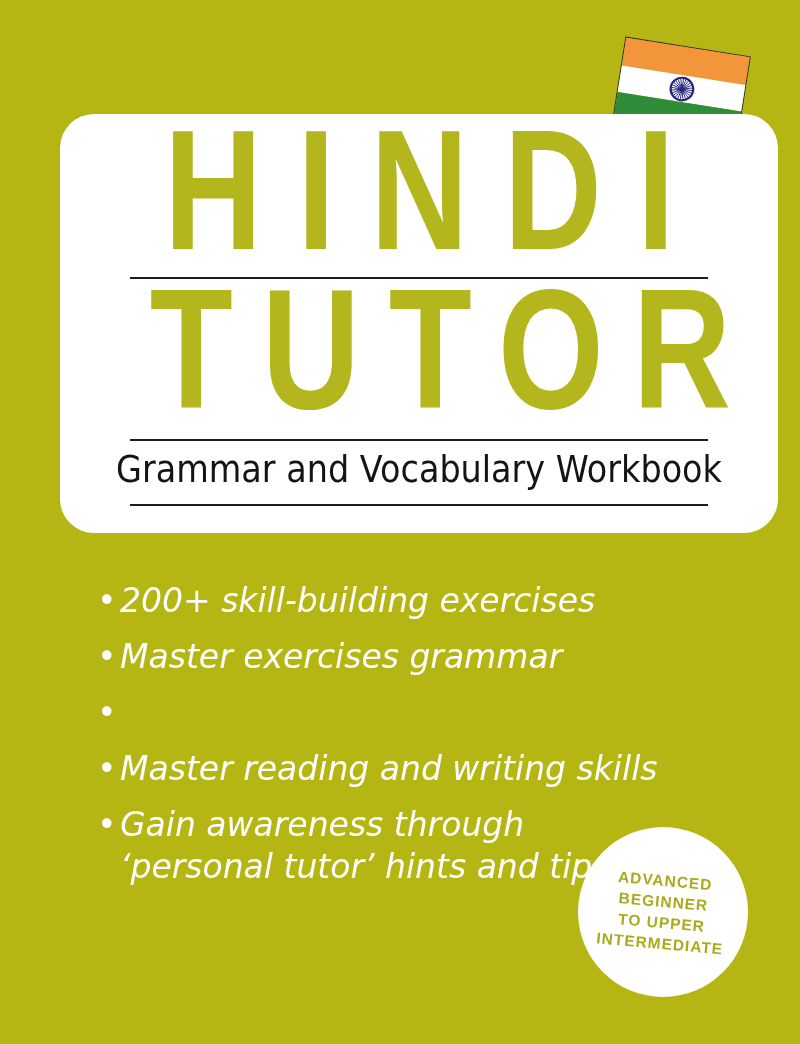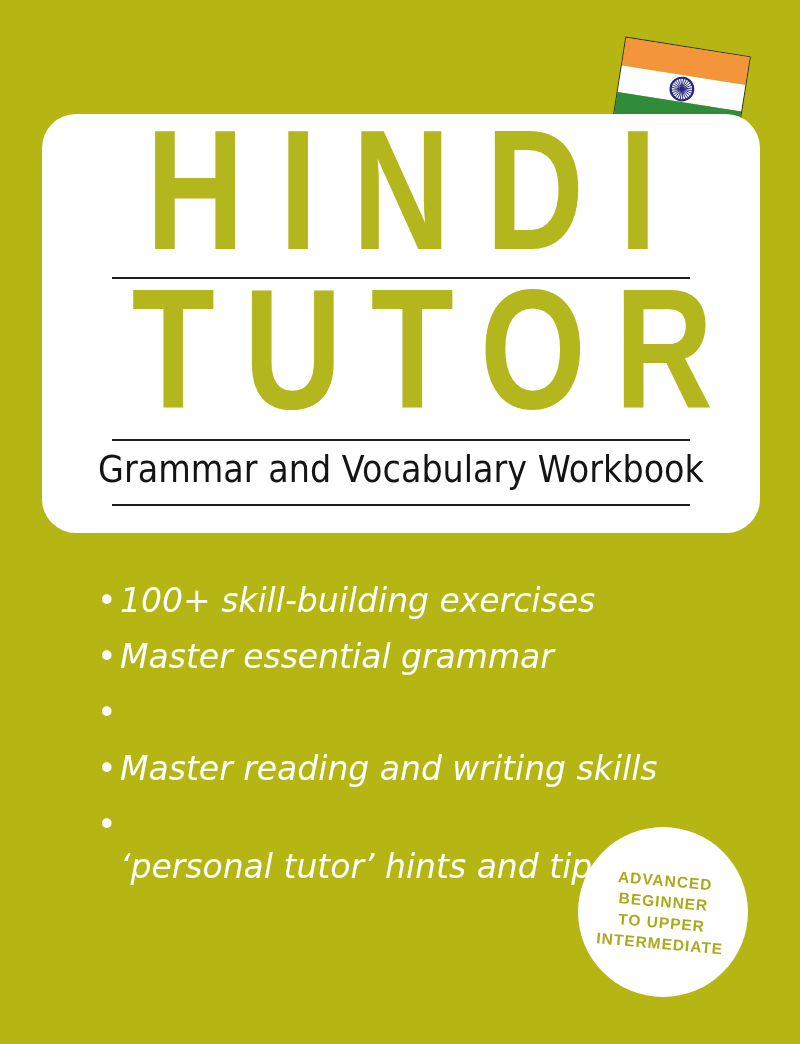--- a/index.html
+++ b/index.html
@@ -23,21 +23,21 @@
   }
   .stripe{width:100%; height:33.34%;}
   .stripe.saffron{background:var(--flag-saffron);}
   .stripe.white{background:var(--flag-white);}
   .stripe.green{background:var(--flag-green);}
   .chakra{
     position:absolute; left:50%; top:50%; transform:translate(-50%,-50%);
   }
   
   .card{
-    position:absolute; left:42px; top:114px; width:718px; height:419px;
+    position:absolute; left:60px; top:114px; width:718px; height:419px;
     background:var(--card-background); border-radius:34px;
   }
   .big-title{
     position:absolute; left:18px; width:100%; text-align:center;
     font-weight:bold; font-size:170px; line-height:1;
     color:var(--title);
     transform:scaleX(0.8); transform-origin:50% 50%;
     white-space:nowrap;
   }
   .t1{top:-9px; letter-spacing:44px;}
@@ -122,35 +122,36 @@
     <div class="divider d1"></div>
     <div class="big-title t2">TUTOR</div>
     <div class="divider d2"></div>
     <div class="subtitle">Grammar and Vocabulary Workbook</div>
     <div class="divider d3"></div>
   </div>
 
   <div class="benefits">
     <div class="bullet">
       <span class="dot">•</span>
-      <span class="btext">100+ skill-building exercises</span>
+      <span class="btext">200+ skill-building exercises</span>
     </div>
     <div class="bullet">
       <span class="dot">•</span>
-      <span class="btext">Master essential grammar</span>
+      <span class="btext">Master exercises grammar</span>
     </div>
     <div class="bullet">
       <span class="dot">•</span>
     </div>
     <div class="bullet">
       <span class="dot">•</span>
       <span class="btext">Master reading and writing skills</span>
     </div>
     <div class="bullet">
       <span class="dot">•</span>
+      <span class="btext">Gain awareness through</span>
     </div>
     <div class="bullet-cont">‘personal tutor’ hints and tips</div>
   </div>
 
   <div class="badge">
     <div class="badge-text">
       <div>ADVANCED</div>
       <div>BEGINNER</div>
       <div>TO UPPER</div>
       <div>INTERMEDIATE</div>

